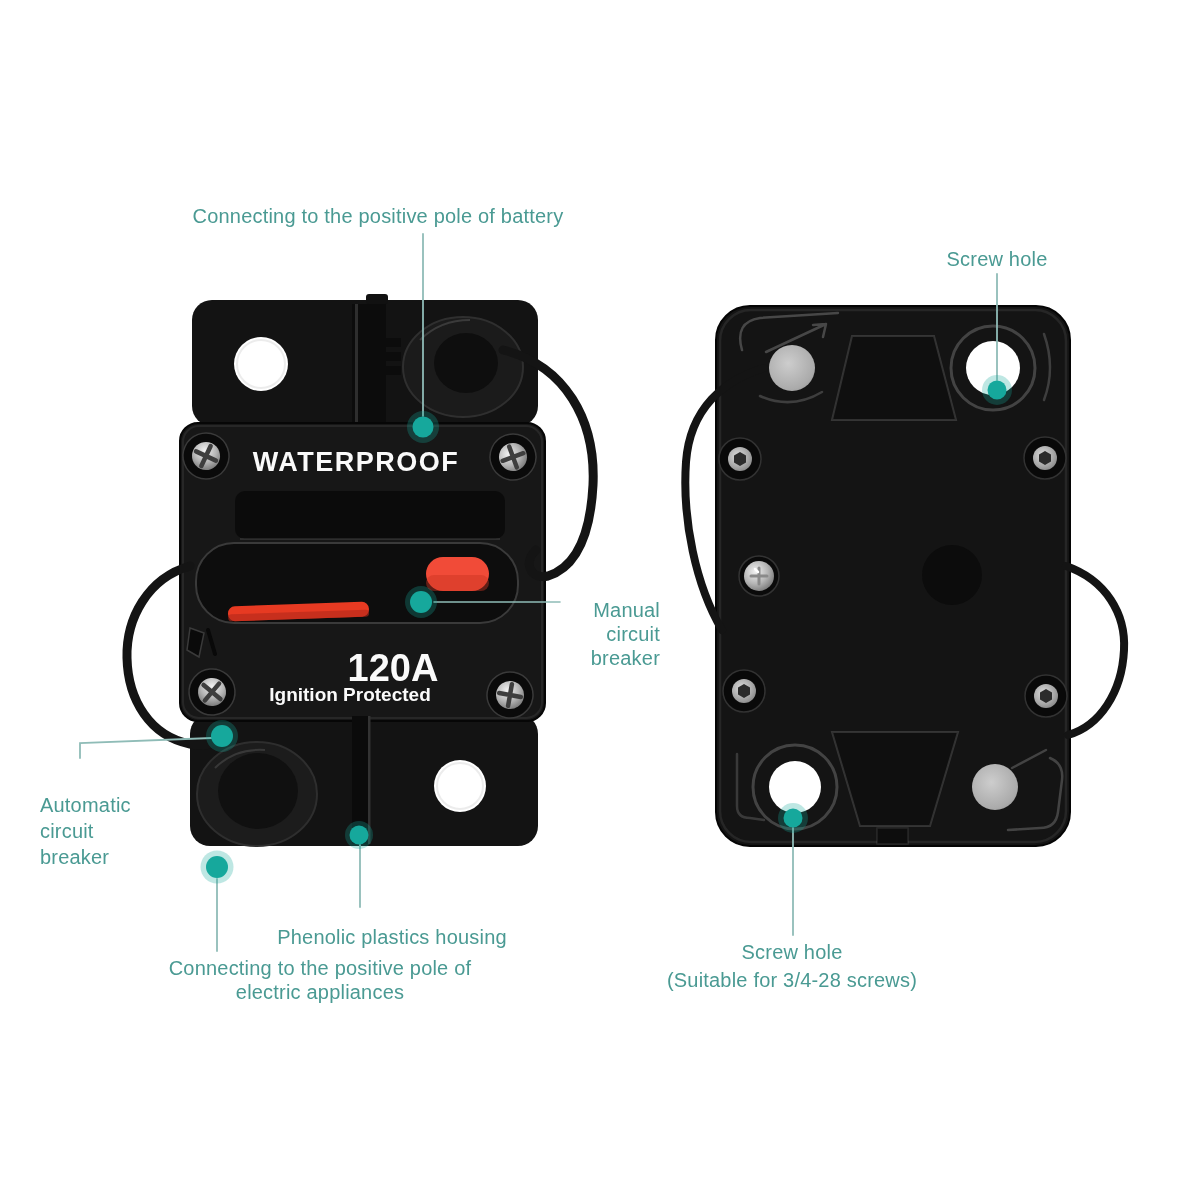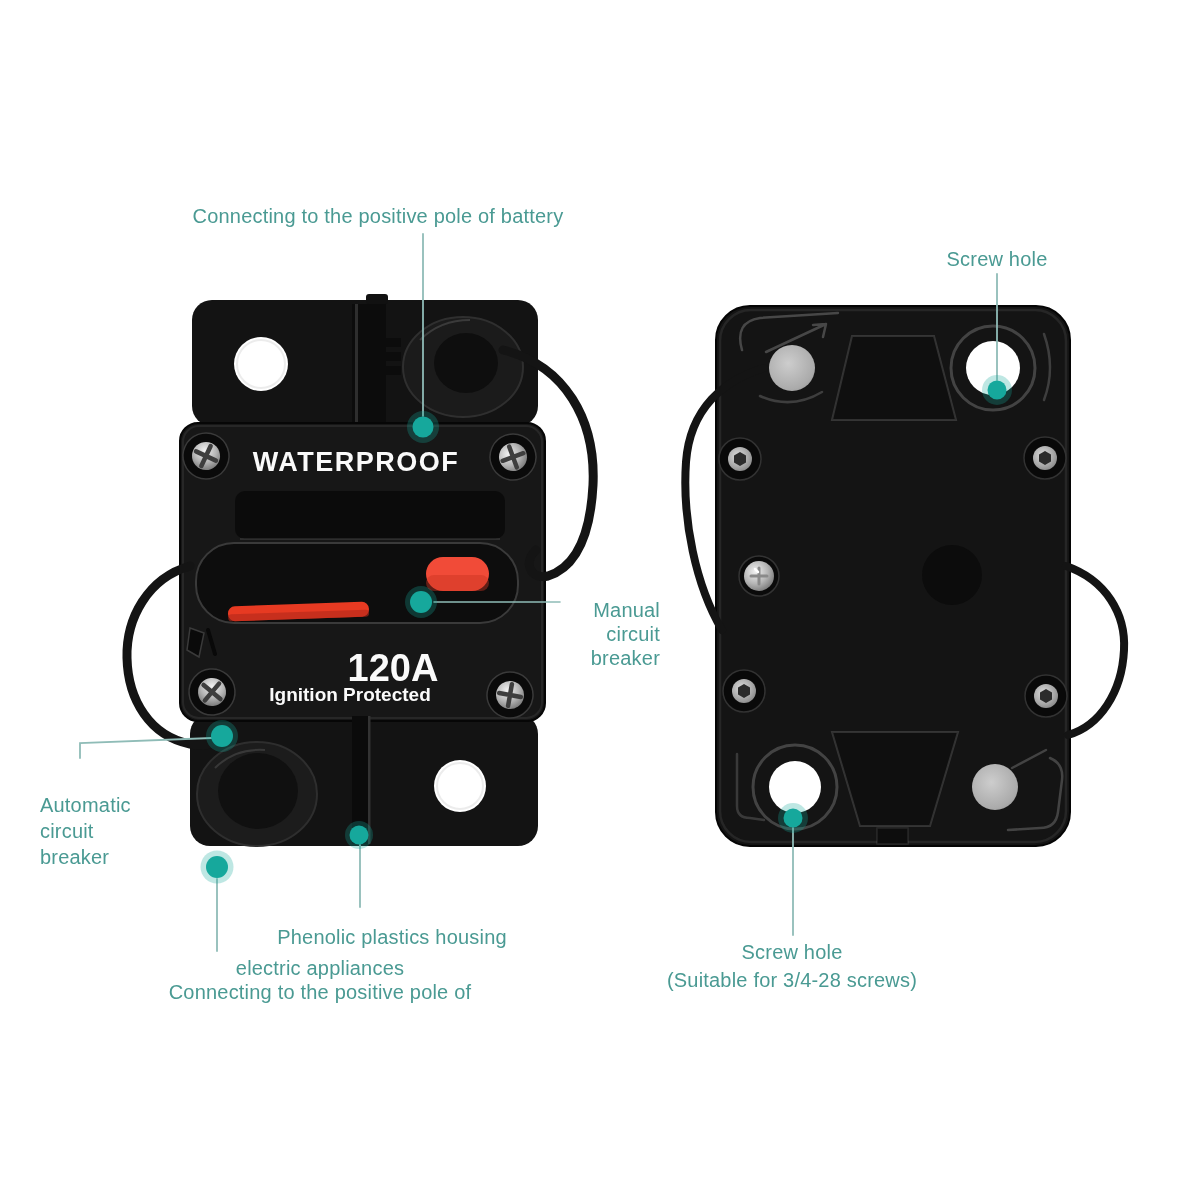--- a/index.html
+++ b/index.html
@@ -247,22 +247,22 @@
 
 <div class="callout-label left lh-med" style="left:40px; top:760px; width:170px;">
   <div>Automatic</div>
   <div>circuit</div>
   <div>breaker</div>
 </div>
 
 <div class="callout-label center" style="left:242px; top:913px; width:300px;margin-top:12px;">Phenolic plastics housing</div>
 
 <div class="callout-label center lh-tight" style="left:120px; top:956px; width:400px;">
+  <div>Connecting to the positive pole of</div>
   <div>electric appliances</div>
-  <div>Connecting to the positive pole of</div>
 </div>
 
 <div class="callout-label center lh-wide" style="left:642px; top:938px; width:300px;">
   <div>Screw hole</div>
   <div>(Suitable for 3/4-28 screws)</div>
 </div>
 
 </div>
 
 </body></html>

